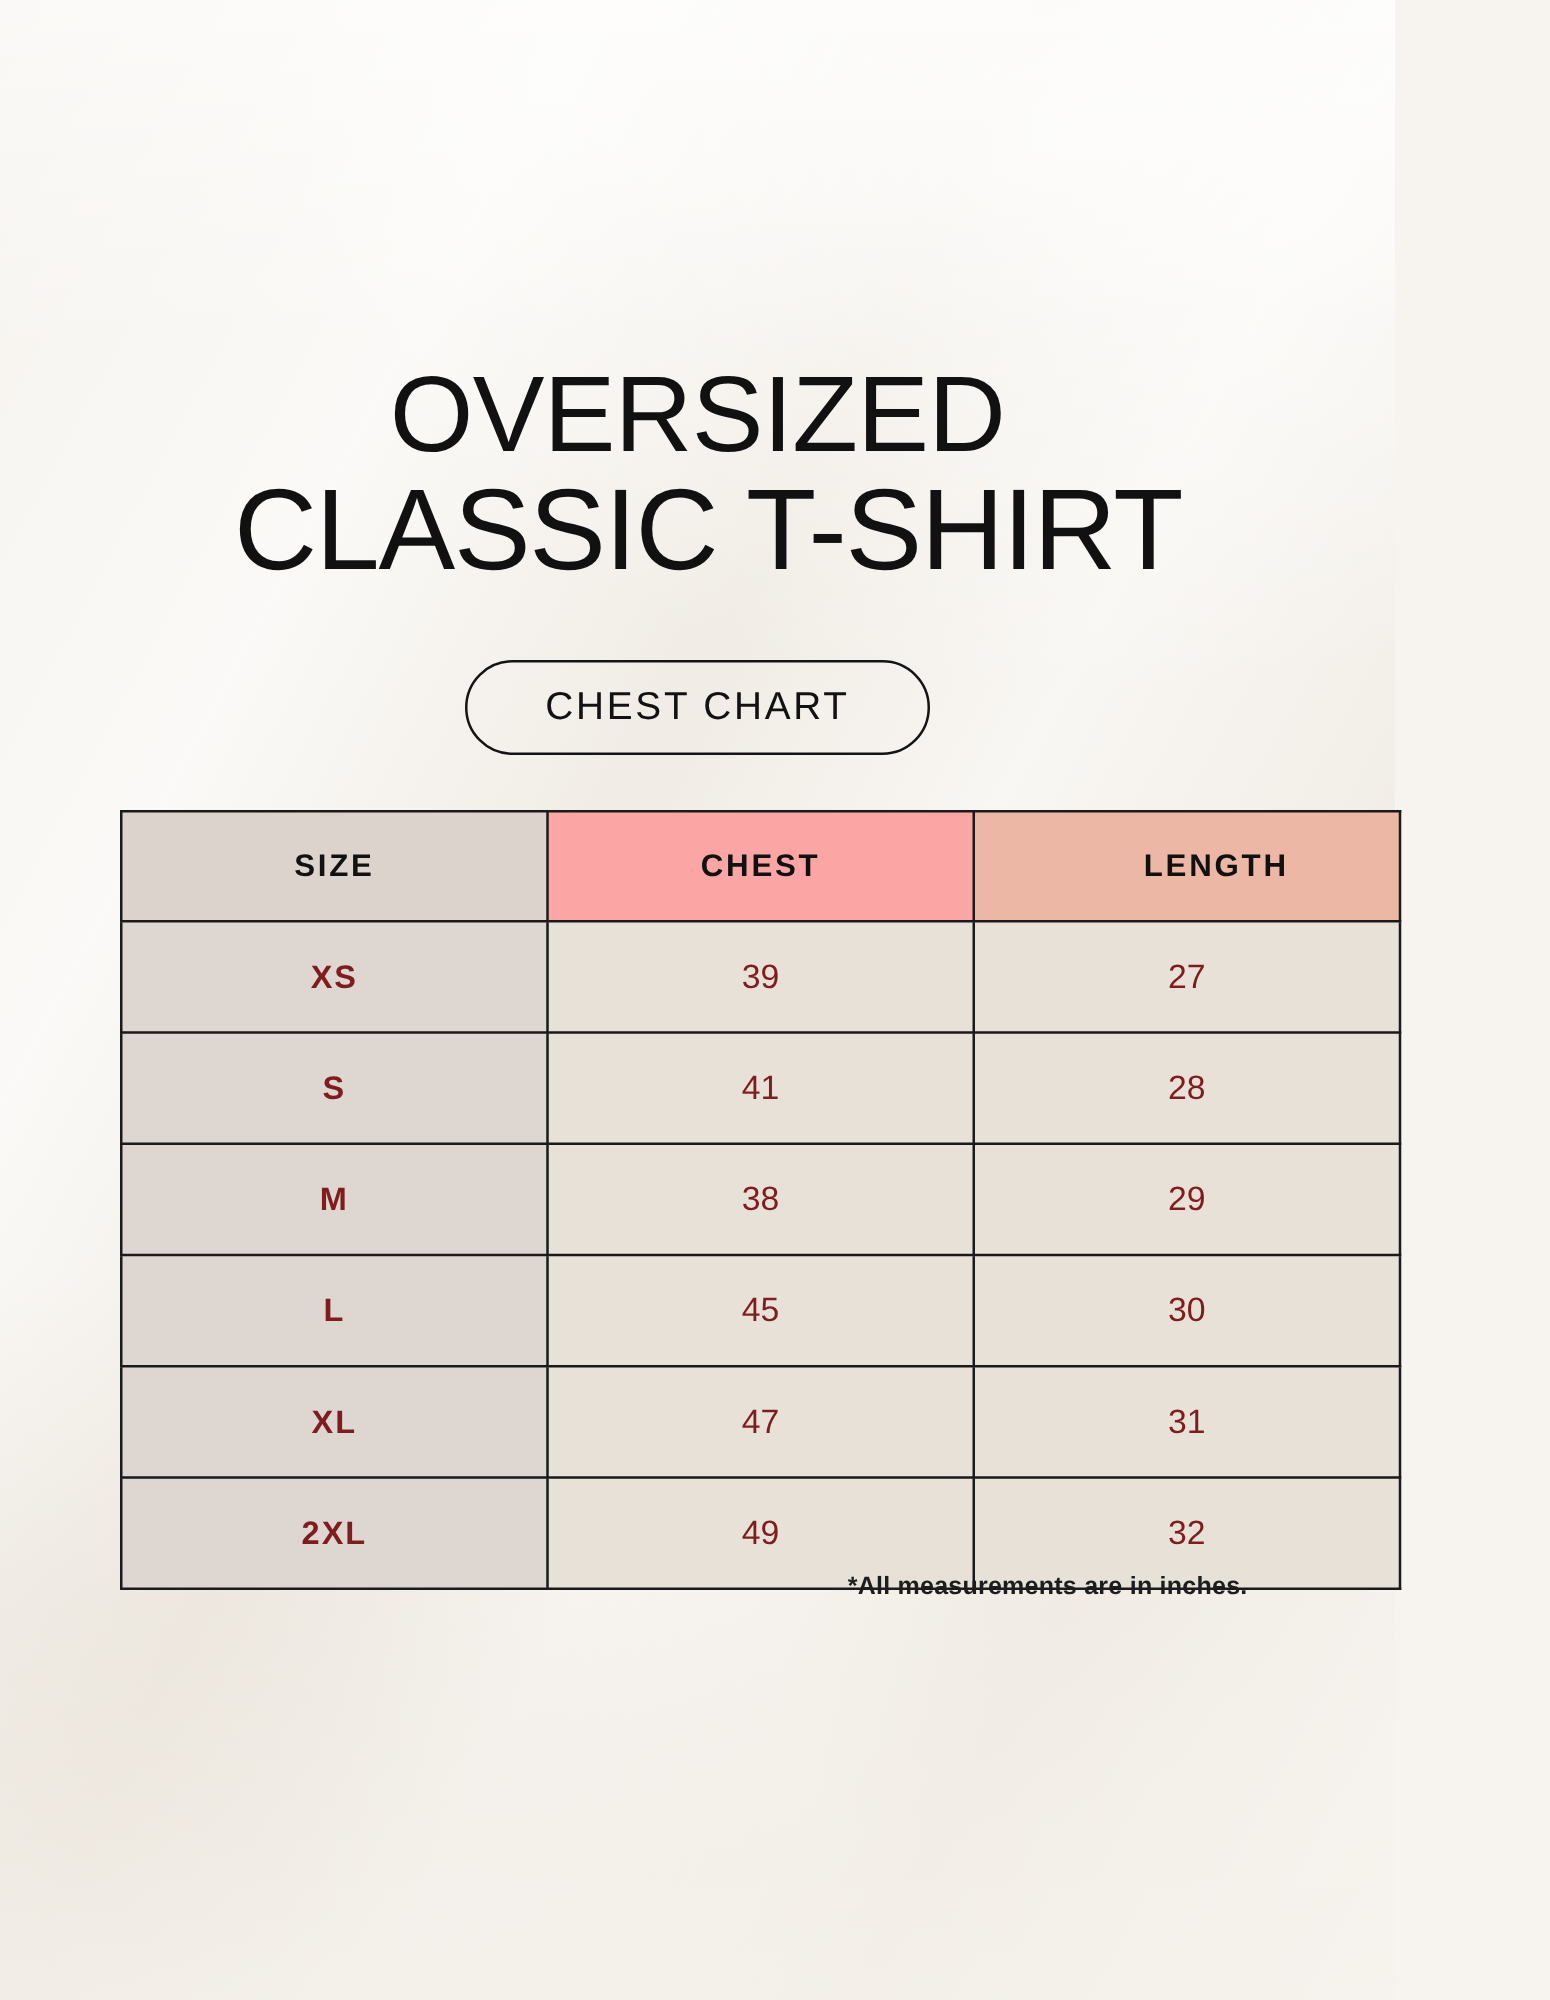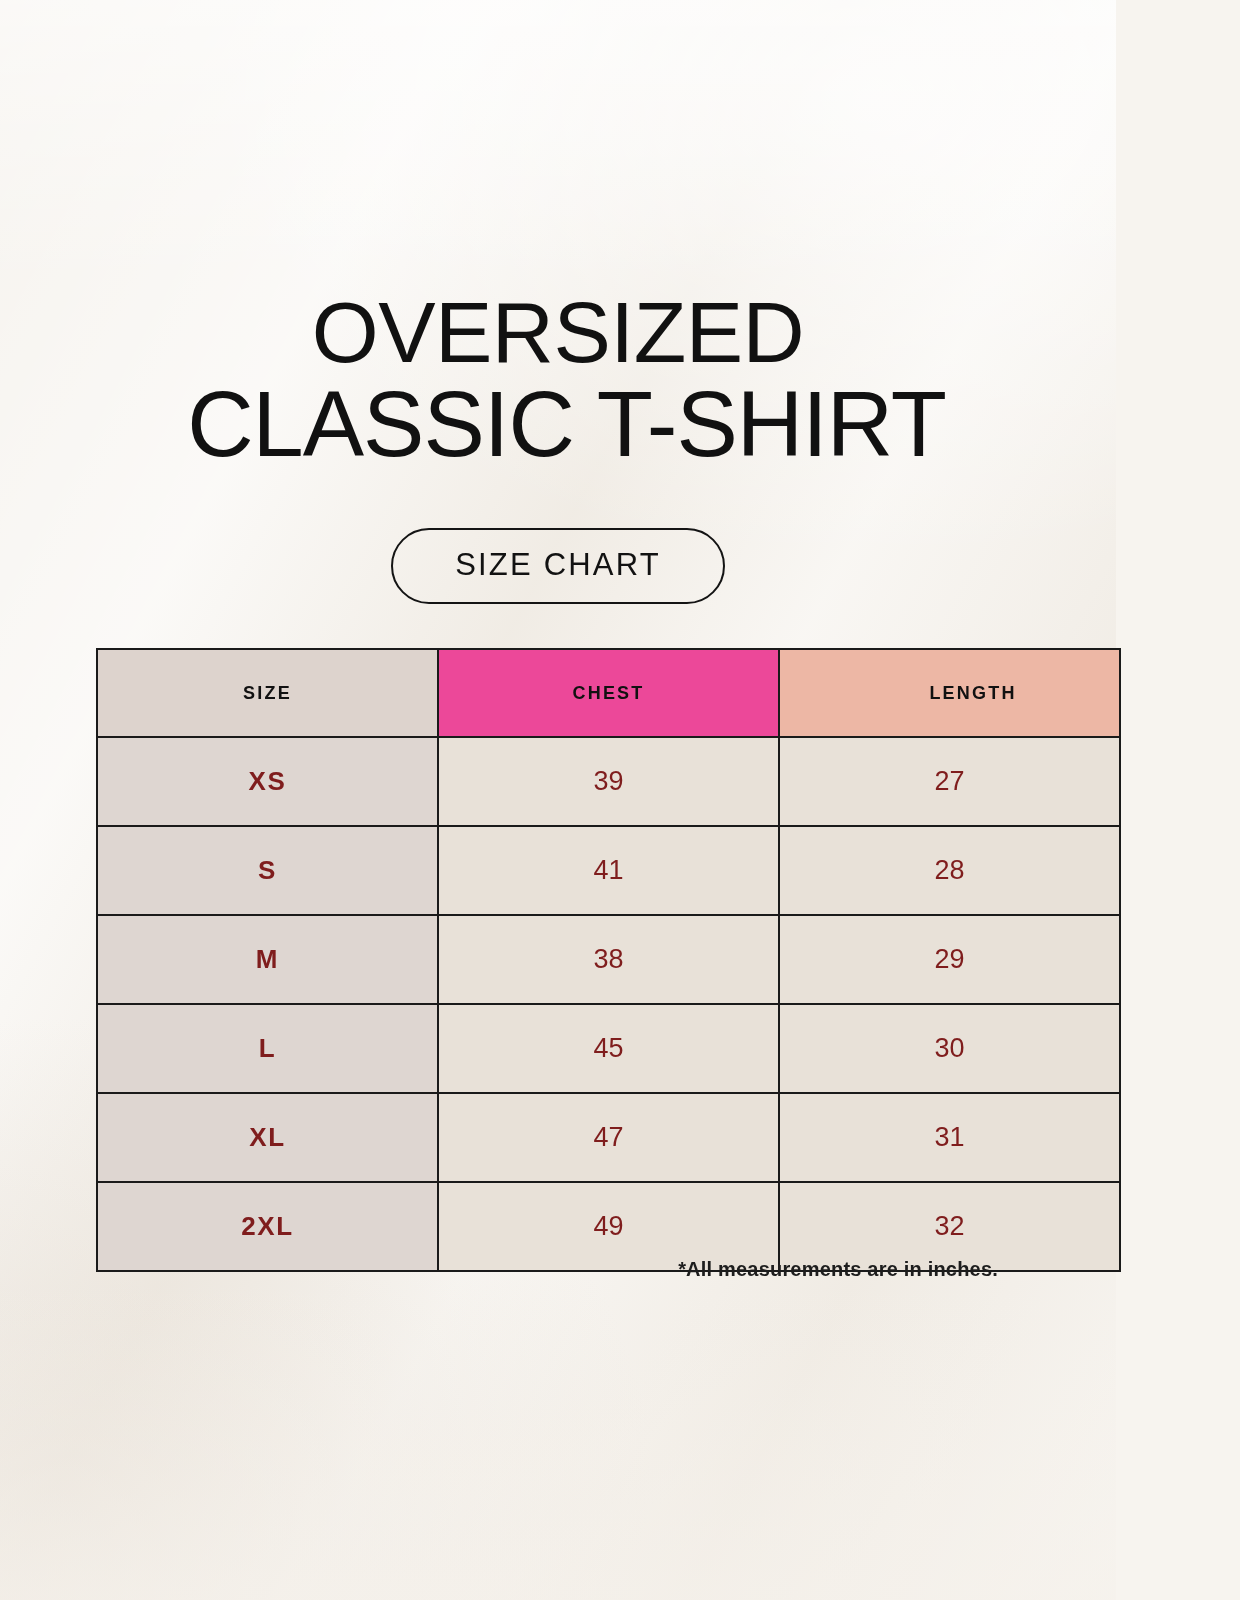--- a/index.html
+++ b/index.html
@@ -117,27 +117,27 @@
     text-align: center;
     vertical-align: middle;
     font-family: "Liberation Sans", sans-serif;
   }
   col.c-size { width: 341px; }
   col.c-chest { width: 341px; }
   col.c-length { width: 341px; }
 
   thead th {
     height: 84px;
-    font-size: 18px;
+    font-size: 25px;
     font-weight: 700;
     letter-spacing: 2.2px;
     color: #111111;
   }
   th.h-size { background: #ddd3cd; }
-  th.h-chest { background: #ec4899; }
+  th.h-chest { background: #fca5a5; }
   th.h-length { background: #edb7a5; padding-left: 48px; }
 
   tbody td {
     height: 85px;
     font-size: 27px;
     color: #7f1d1d;
   }
   td.c1 {
     background: #ded6d1;
     font-weight: 700;
@@ -169,21 +169,21 @@
   <div class="bg-layer bg-sheen-2"></div>
   <div class="bg-layer bg-sheen-3"></div>
   <div class="bg-layer bg-sheen-4"></div>
 
   <div class="title-block">
     <div class="title-line first">OVERSIZED</div>
     <div class="title-line second">CLASSIC T-SHIRT</div>
   </div>
 
   <div class="pill-wrap">
-    <div class="pill">SIZE CHART</div>
+    <div class="pill">CHEST CHART</div>
   </div>
 
   <div class="table-wrap">
     <table class="size-chart">
       <colgroup>
         <col class="c-size">
         <col class="c-chest">
         <col class="c-length">
       </colgroup>
       <thead>

